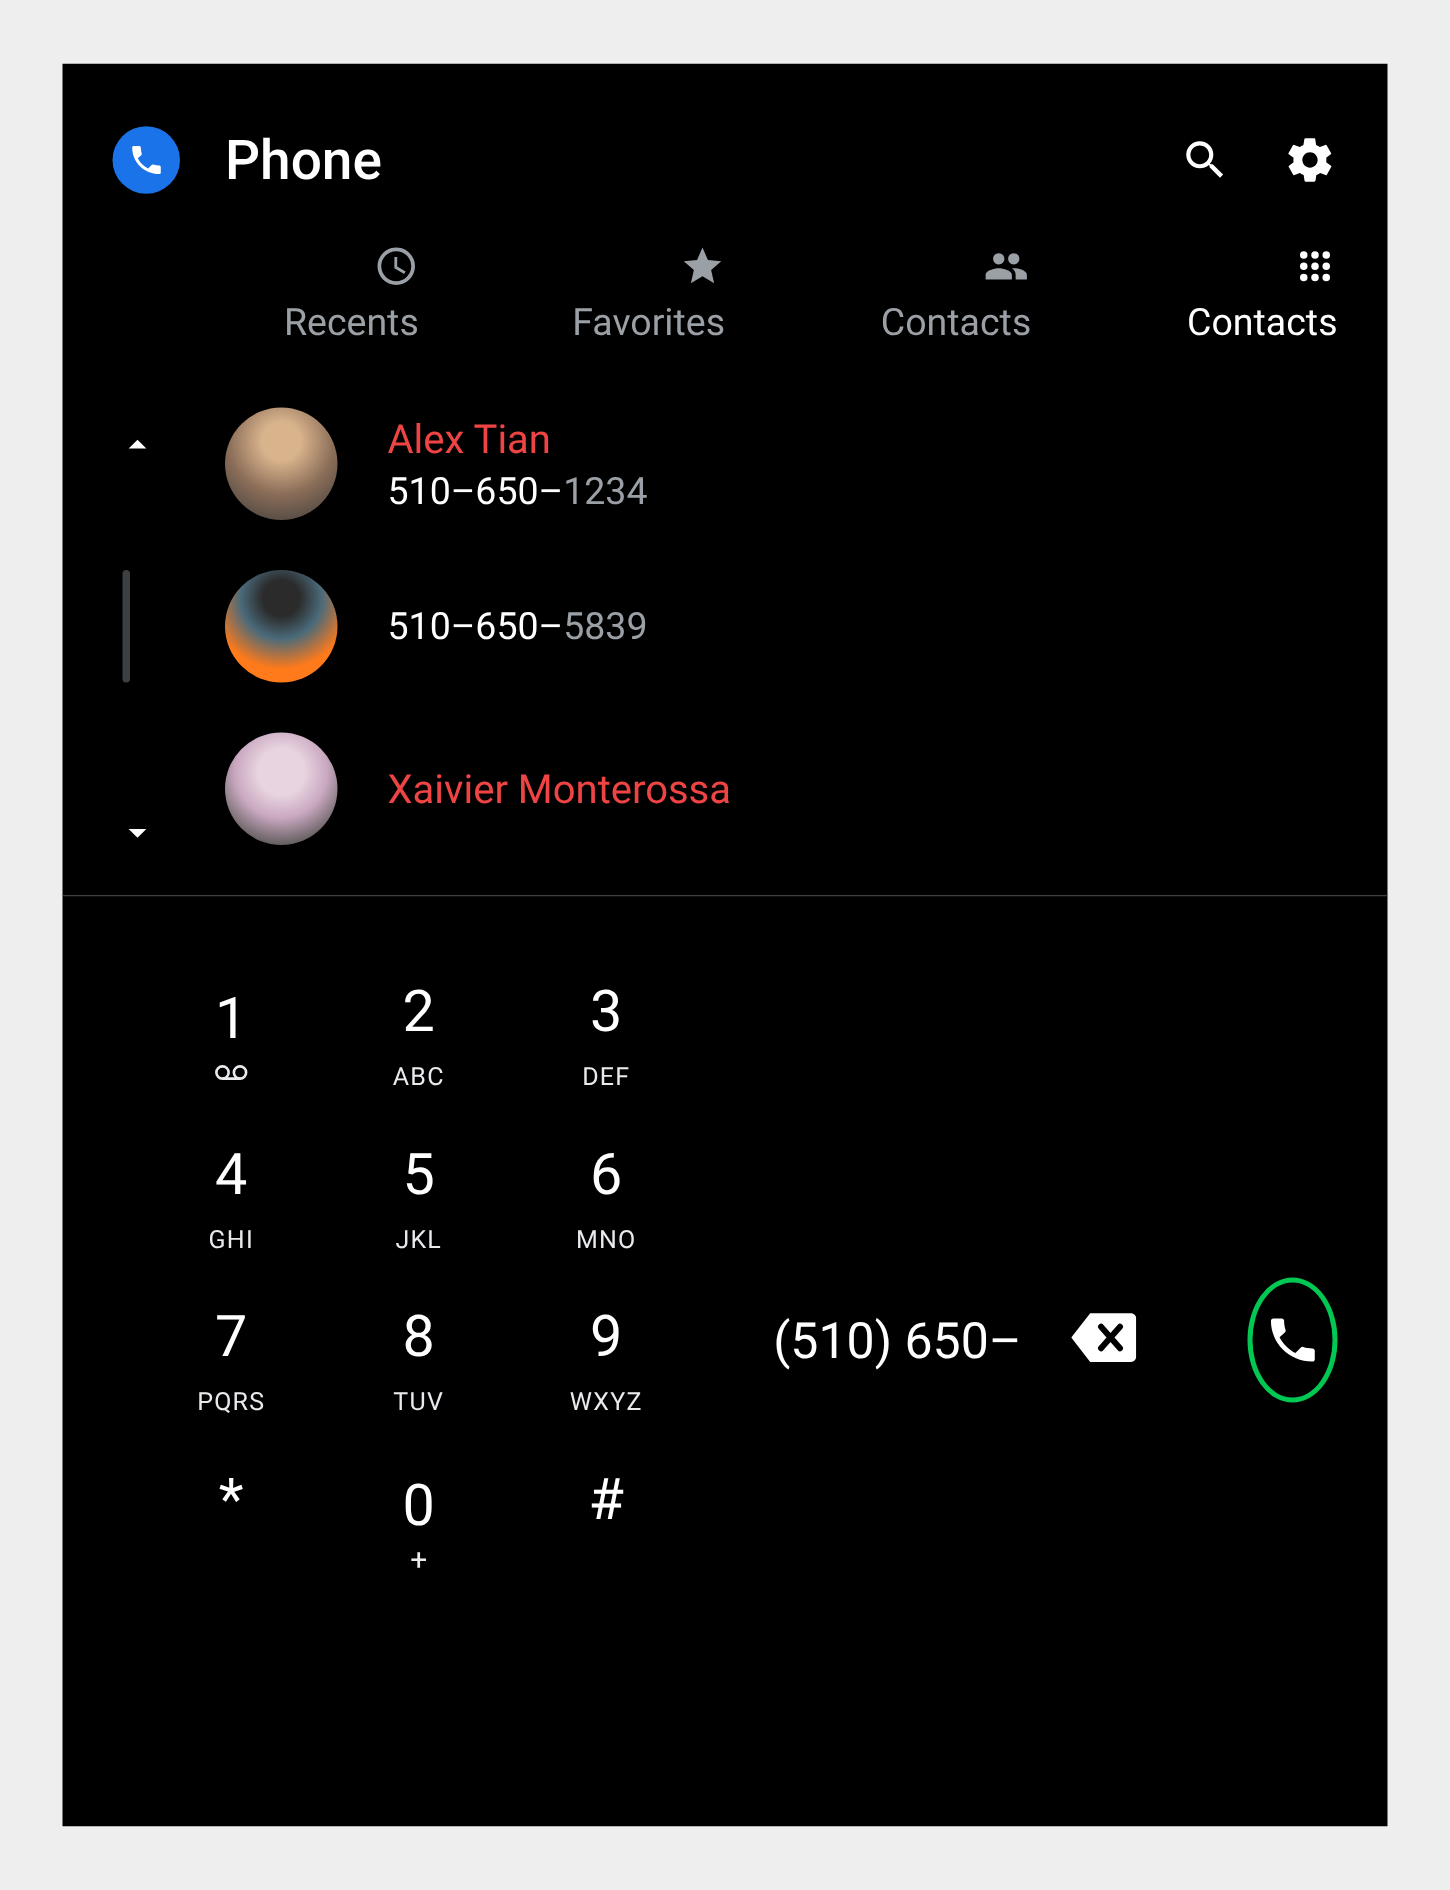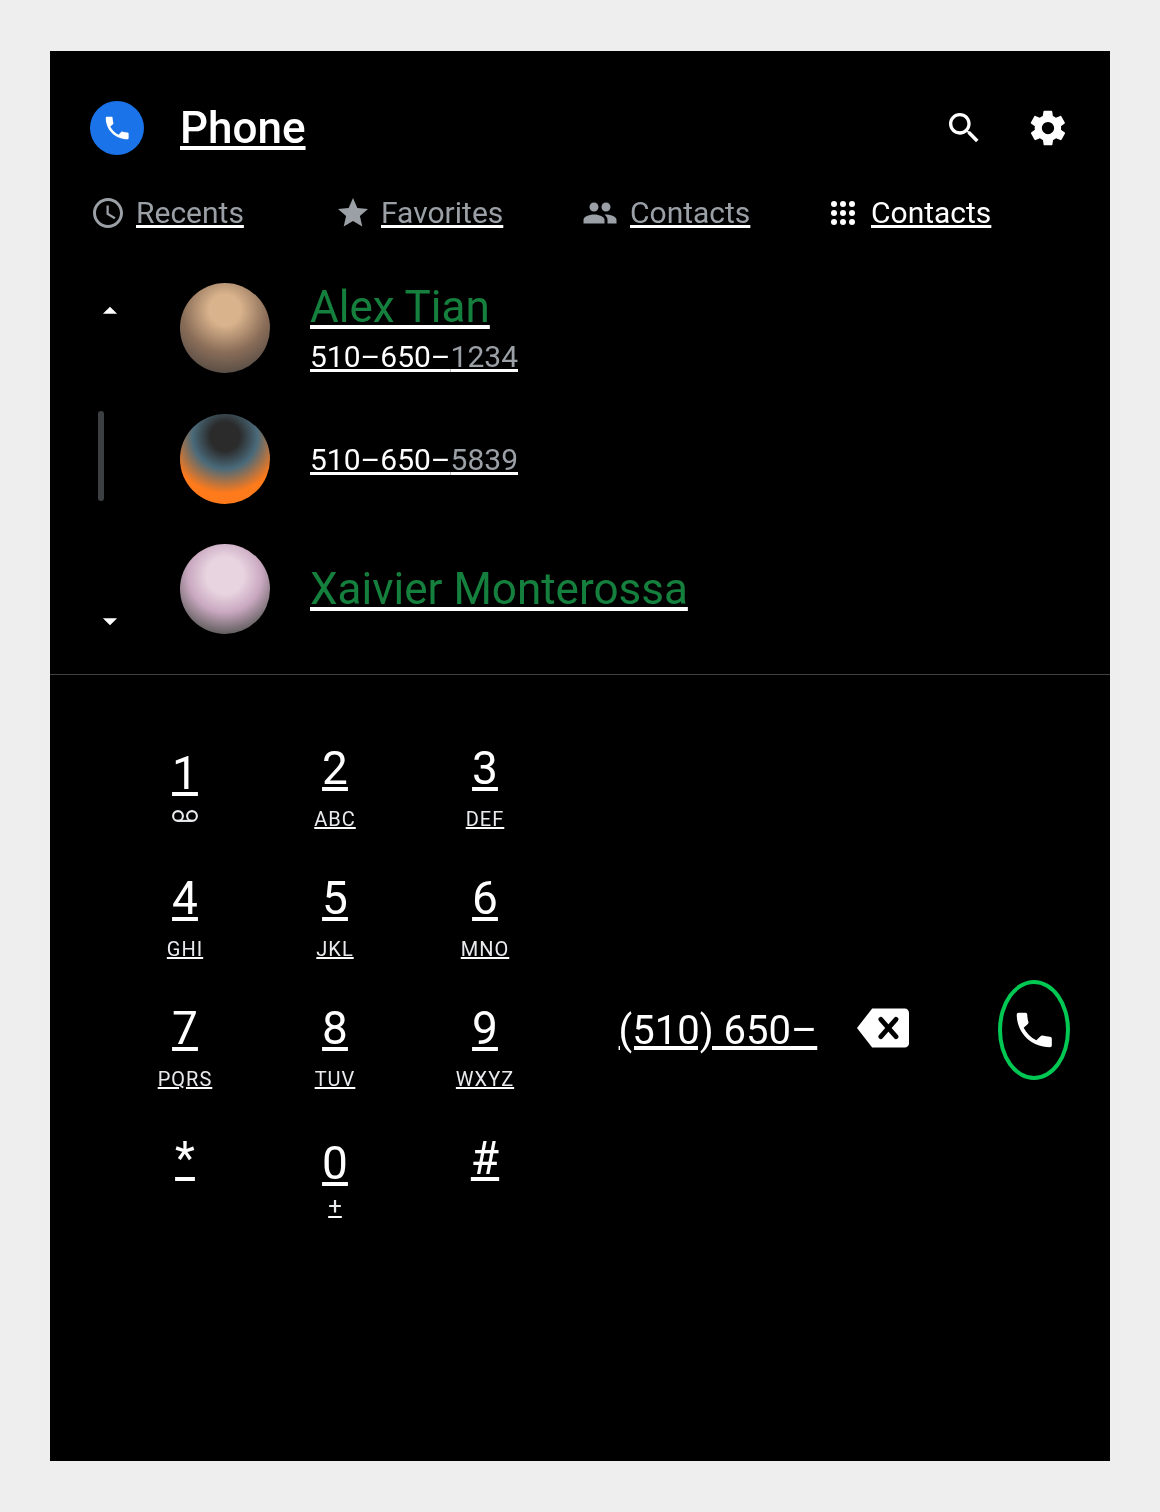--- a/index.html
+++ b/index.html
@@ -12,21 +12,20 @@
     align-items: center;
     justify-content: center;
   }
   .device {
     width: 1060px;
     height: 1410px;
     background: #000;
     color: #fff;
     position: relative;
     overflow: hidden;
-    text-decoration: underline;
   }
 
   
   .header {
     display: flex;
     align-items: center;
     padding: 50px 40px 30px 40px;
   }
   .app-icon {
     width: 54px; height: 54px;
@@ -45,22 +44,22 @@
 
   
   .tabs {
     display: flex;
     padding: 0 40px;
     margin-top: 10px;
   }
   .tab {
     flex: 1;
     display: flex;
-    flex-direction: row;
-    align-items: flex-start;
+    flex-direction: column;
+    align-items: flex-end;
     gap: 10px;
     color: #9aa0a6;
     font-size: 30px;
     cursor: pointer;
     padding-bottom: 20px;
   }
   .tab.active { color: #fff; }
   .tab-label { font-weight: 400; }
 
   
@@ -97,21 +96,21 @@
     align-items: center;
     gap: 40px;
     cursor: pointer;
   }
   .avatar {
     width: 90px; height: 90px;
     border-radius: 50%;
     flex-shrink: 0;
   }
   .contact-info { display:flex; flex-direction:column; gap:6px; }
-  .contact-name { font-size: 44px; color:#15803d; }
+  .contact-name { font-size: 32px; color:#ef4444; }
   .contact-number { font-size: 30px; text-align: right; }
   .contact-number .prefix { color:#fff; }
   .contact-number .suffix { color:#9aa0a6; }
 
   .divider {
     height: 1px;
     background: #3c4043;
     margin-top: 40px;
   }
 

